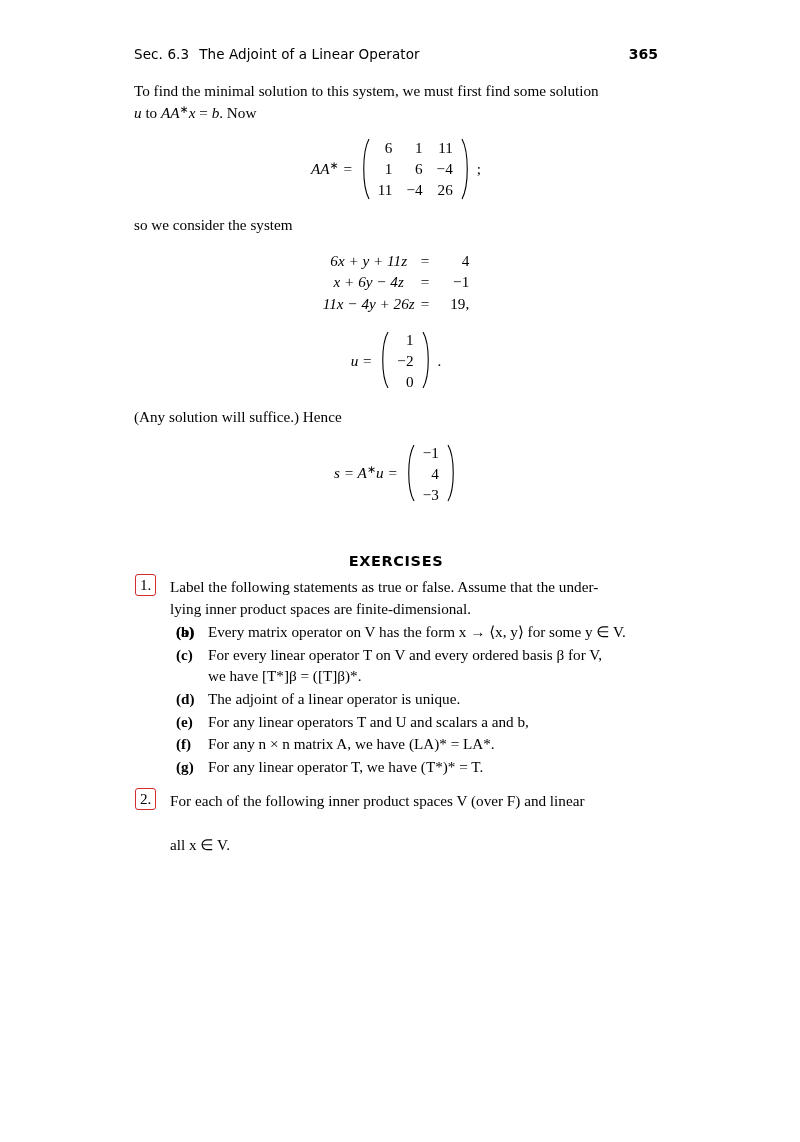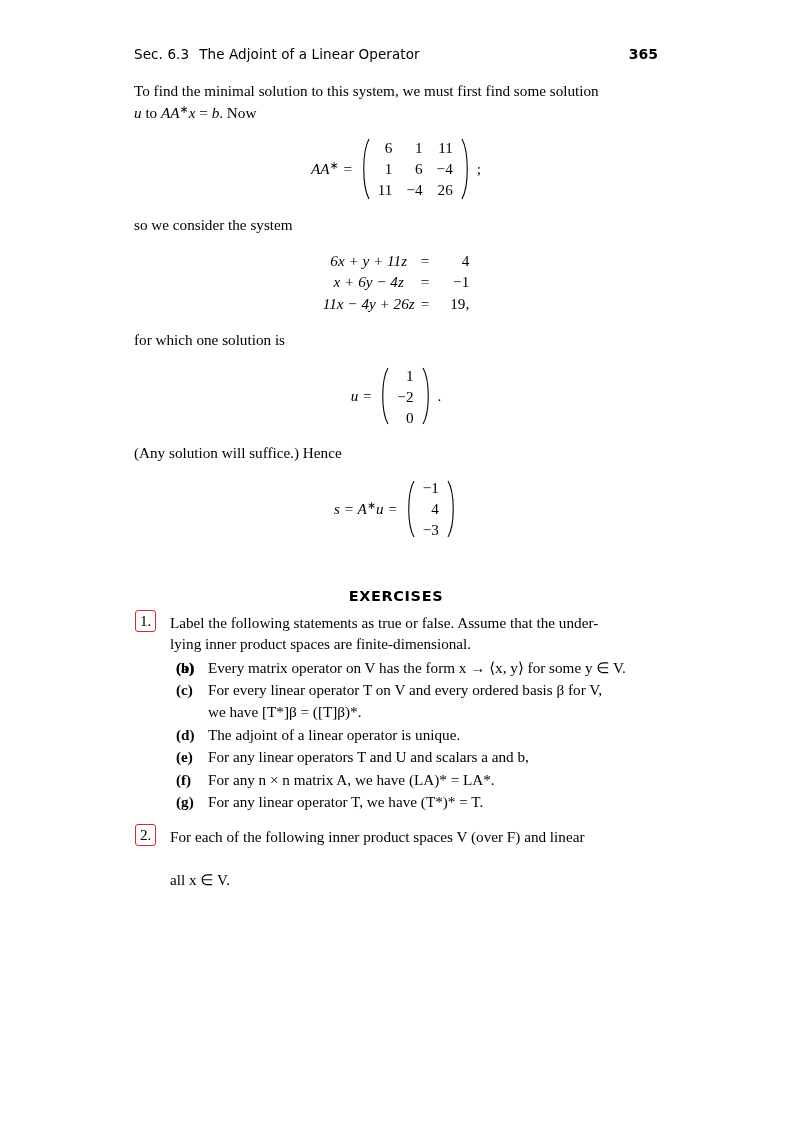--- a/index.html
+++ b/index.html
@@ -268,21 +268,20 @@
         </tr>
         <tr>
           <td class="lhs">11x − 4y + 26z</td>
           <td class="eq">=</td>
           <td class="rhs">19,</td>
         </tr>
       </tbody>
         </table>
     </div>
 
-    <p class="para">for which one solution is</p>
 
     <div class="display">
       <span class="matrix-row">
         <span class="lead"><i>u</i> =</span>
         <span class="pleft">
           <svg width="11" height="58" viewBox="0 0 11 58">
               <path d="M10 1 C3 13, 3 45, 10 57" fill="none" stroke="#000" stroke-width="1.1"></path>
             </svg>
         </span>
         <table class="mat">

